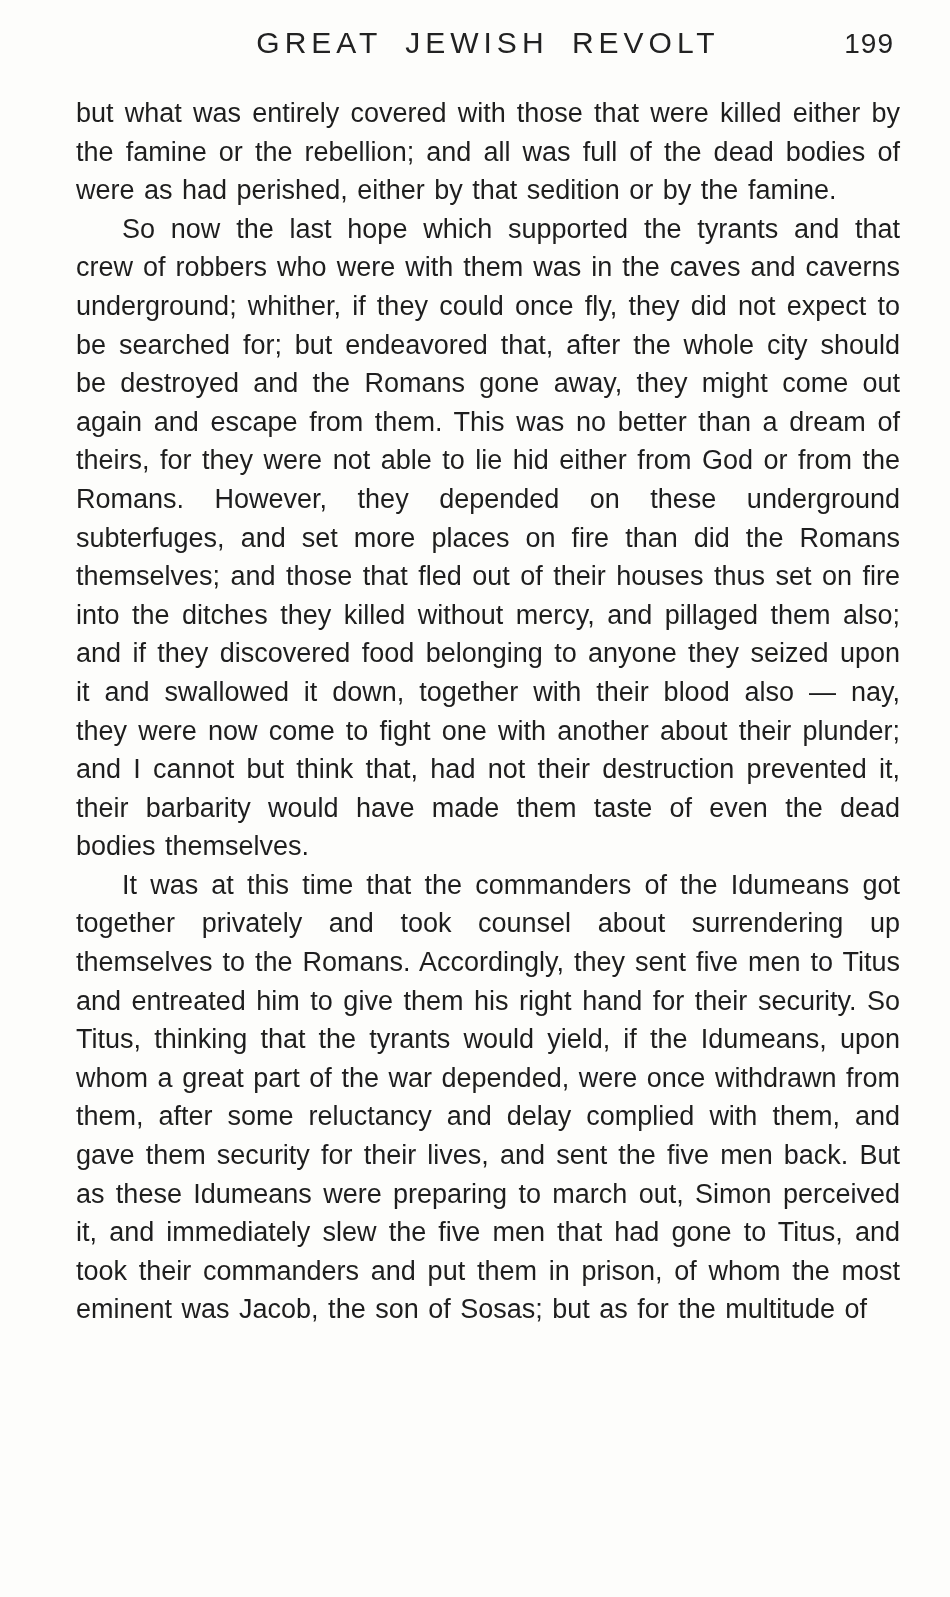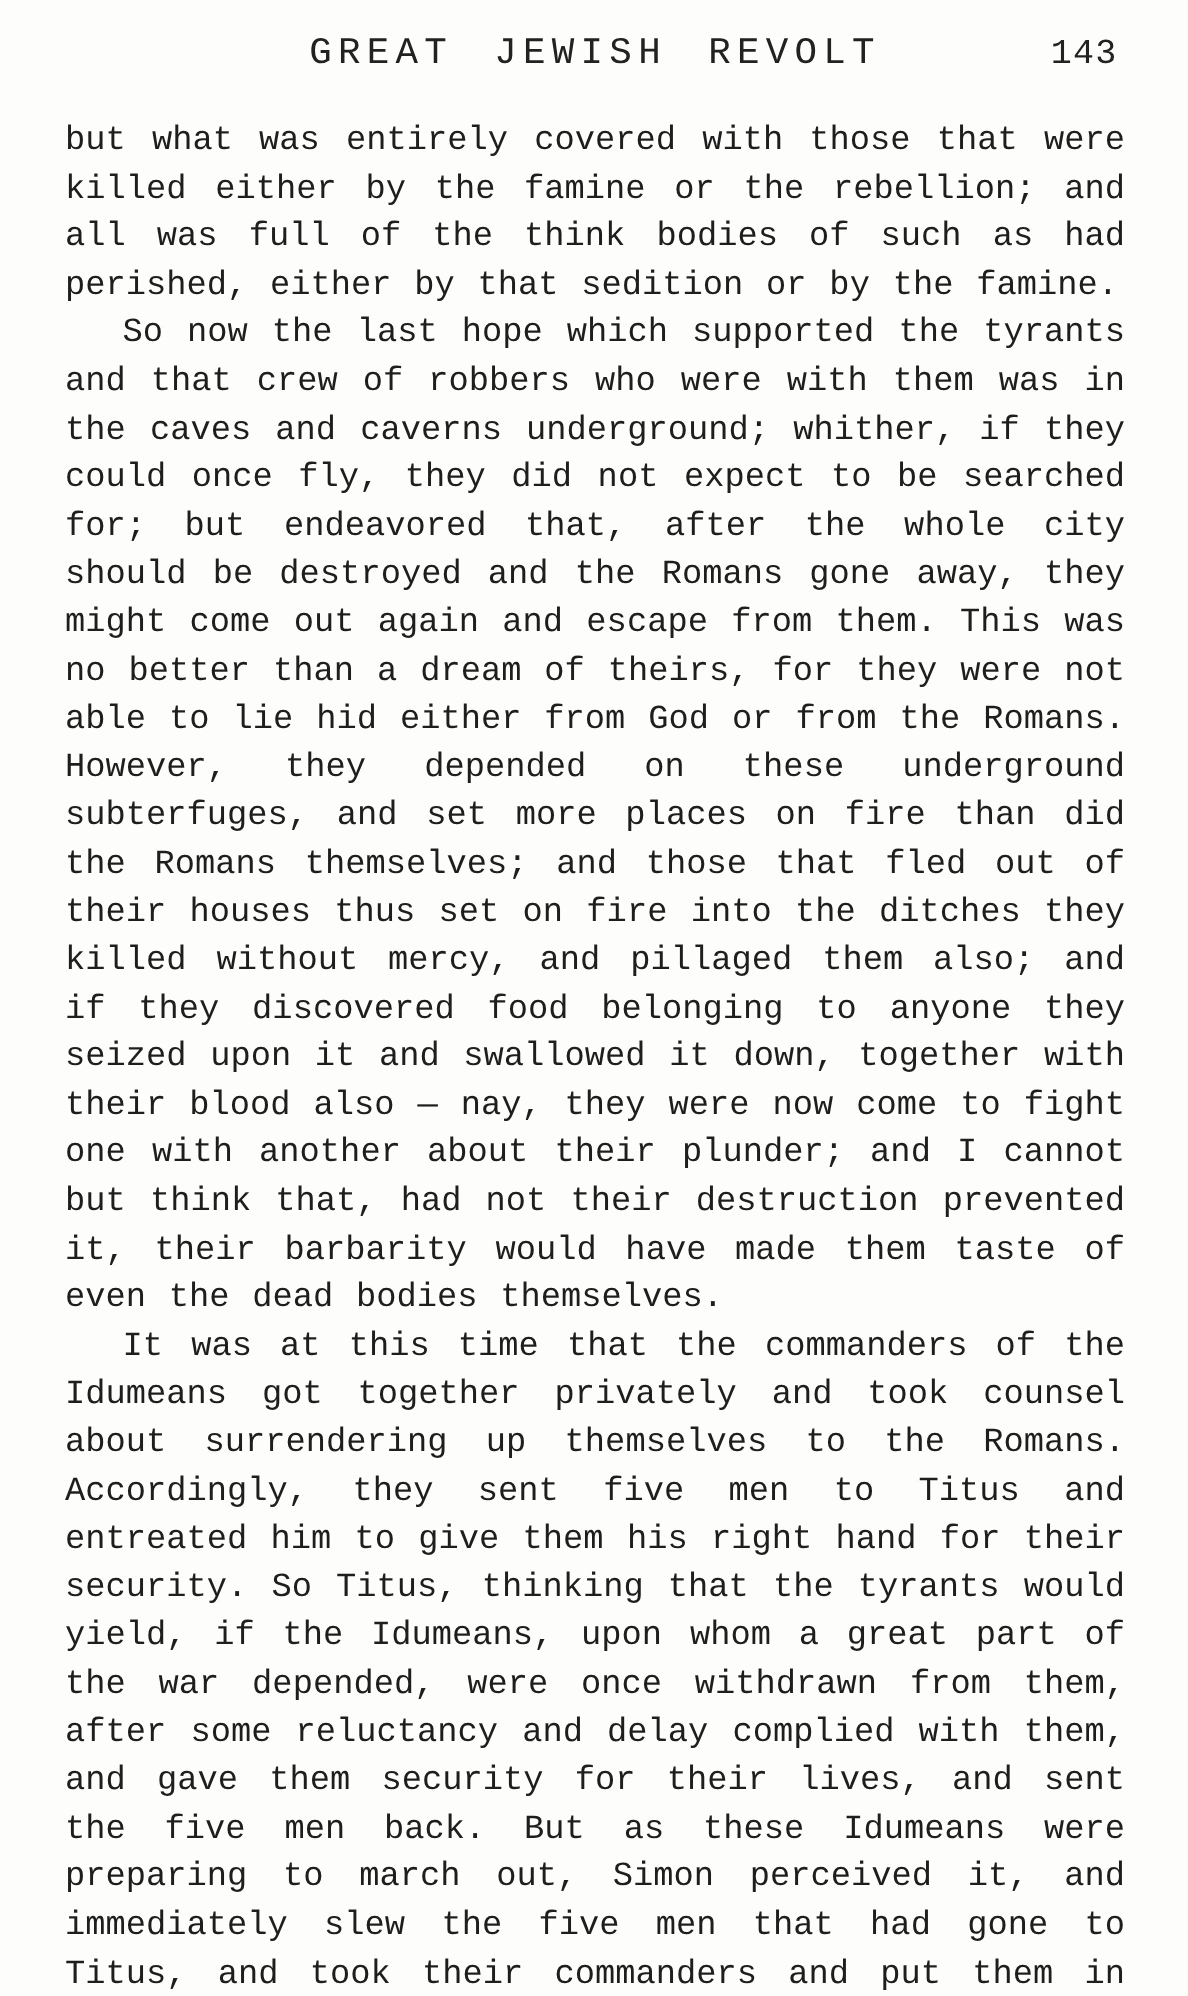--- a/index.html
+++ b/index.html
@@ -7,23 +7,23 @@
     padding: 0;
     background: #f6f6f3;
   }
   .page {
     position: relative;
     width: 950px;
     height: 1597px;
     margin: 0 auto;
     background: #fdfdfb;
     color: #1b1b1b;
-    font-family: Liberation Mono, monospace;
+    font-family: Liberation Sans, sans-serif;
     box-sizing: border-box;
-    padding: 26px 50px 20px 52px;
+    padding: 26px 50px 20px 76px;
     overflow: hidden;
   }
   .running-head {
     position: relative;
     height: 46px;
     margin-bottom: 22px;
   }
   .running-head .title {
     position: absolute;
     left: 0;
@@ -55,22 +55,22 @@
     text-indent: 46px;
   }
 </style>
 </head>
 <body>
 
 <div class="page">
 
   <div class="running-head">
     <div class="title">GREAT JEWISH REVOLT</div>
-    <div class="folio">143</div>
+    <div class="folio">199</div>
   </div>
 
   <div class="body-text">
-    <p>but what was entirely covered with those that were killed either by the famine or the rebellion; and all was full of the think bodies of such as had perished, either by that sedition or by the famine.</p>
+    <p>but what was entirely covered with those that were killed either by the famine or the rebellion; and all was full of the dead bodies of were as had perished, either by that sedition or by the famine.</p>
     <p class="indent">So now the last hope which supported the tyrants and that crew of robbers who were with them was in the caves and caverns underground; whither, if they could once fly, they did not expect to be searched for; but endeavored that, after the whole city should be destroyed and the Romans gone away, they might come out again and escape from them.  This was no better than a dream of theirs, for they were not able to lie hid either from God or from the Romans.  However, they depended on these underground subterfuges, and set more places on fire than did the Romans themselves; and those that fled out of their houses thus set on fire into the ditches they killed without mercy, and pillaged them also; and if they discovered food belonging to anyone they seized upon it and swallowed it down, together with their blood also — nay, they were now come to fight one with another about their plunder; and I cannot but think that, had not their destruction prevented it, their barbarity would have made them taste of even the dead bodies themselves.</p>
     <p class="indent">It was at this time that the commanders of the Idumeans got together privately and took counsel about surrendering up themselves to the Romans.  Accordingly, they sent five men to Titus and entreated him to give them his right hand for their security.  So Titus, thinking that the tyrants would yield, if the Idumeans, upon whom a great part of the war depended, were once withdrawn from them, after some reluctancy and delay complied with them, and gave them security for their lives, and sent the five men back.  But as these Idumeans were preparing to march out, Simon perceived it, and immediately slew the five men that had gone to Titus, and took their commanders and put them in prison, of whom the most eminent was Jacob, the son of Sosas; but as for the multitude of</p>
   </div>
 
 </div>
 
 </body></html>

